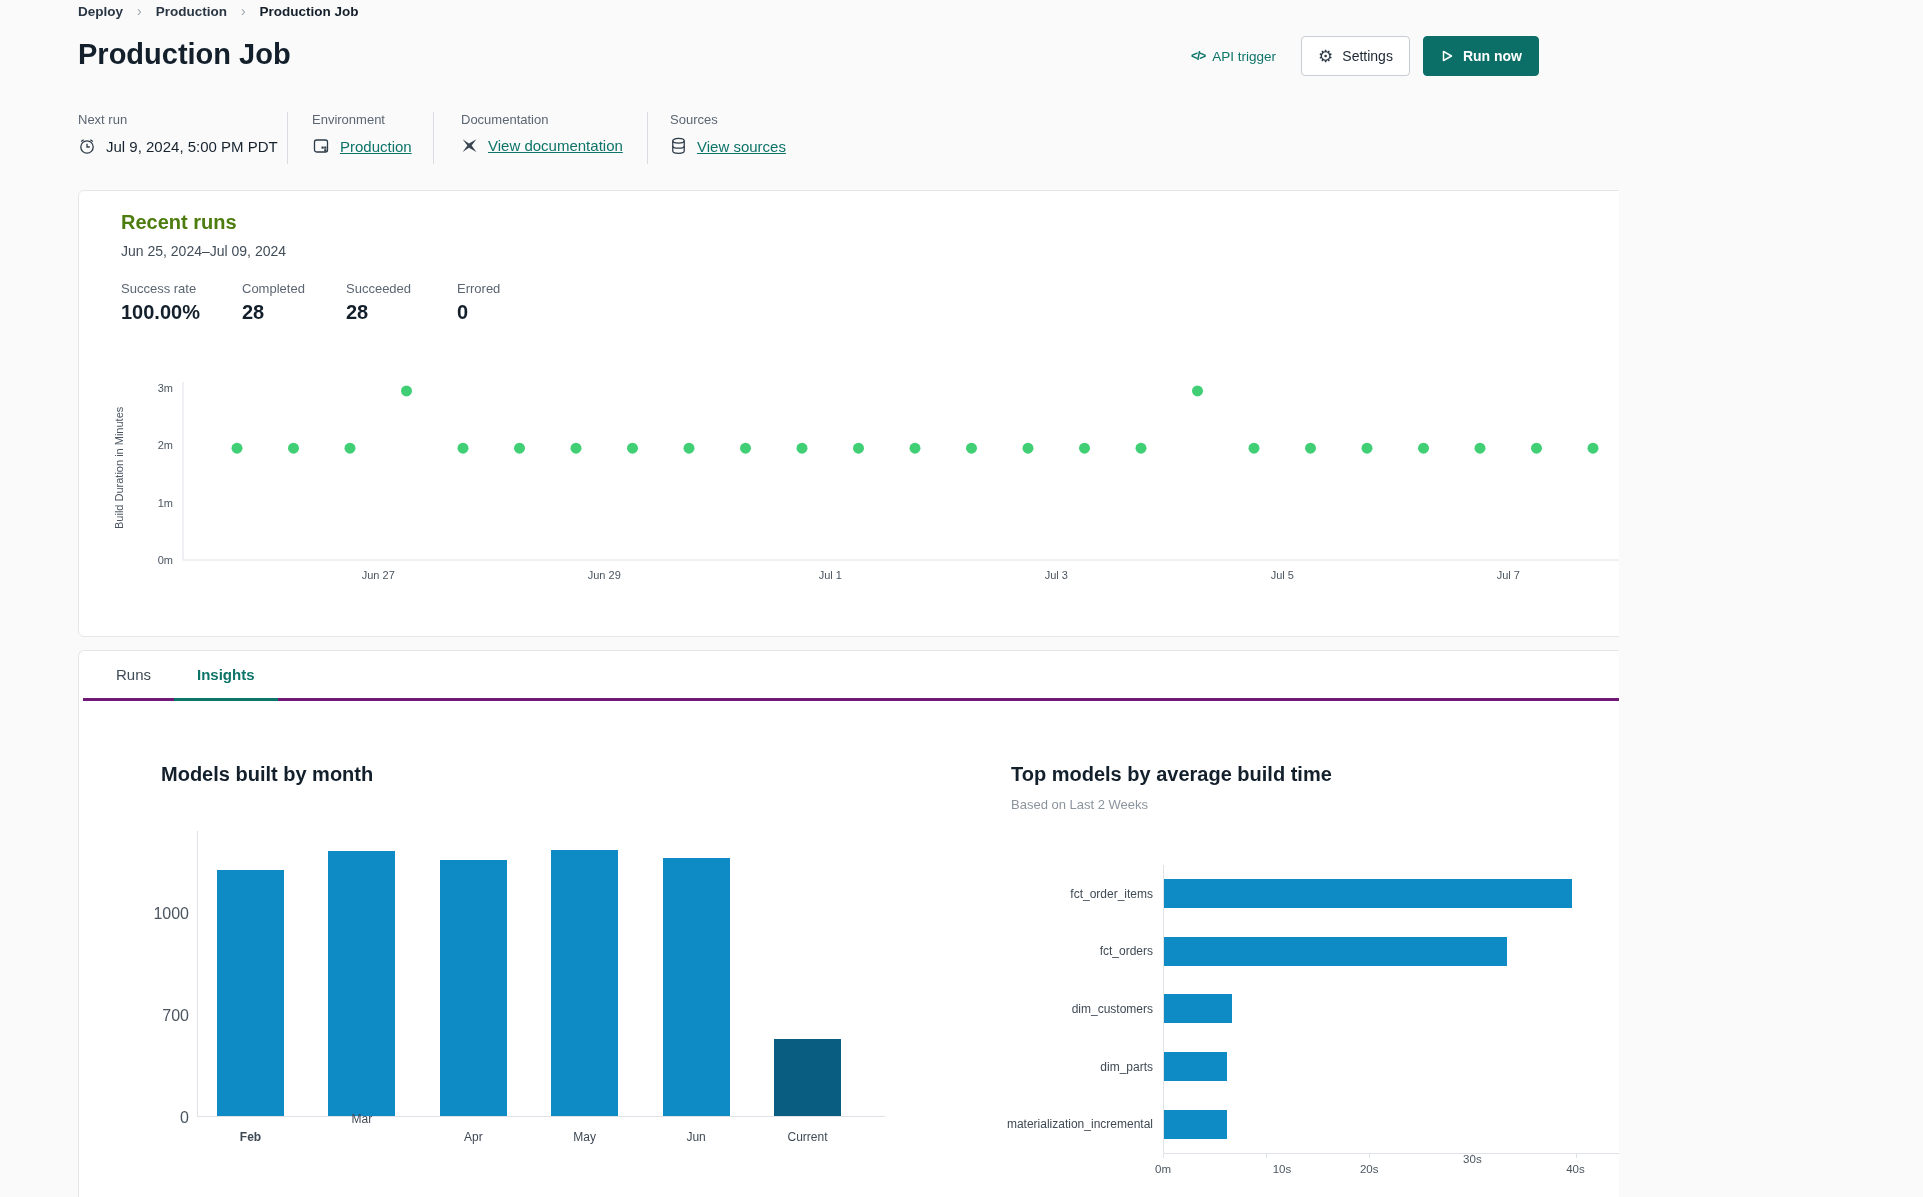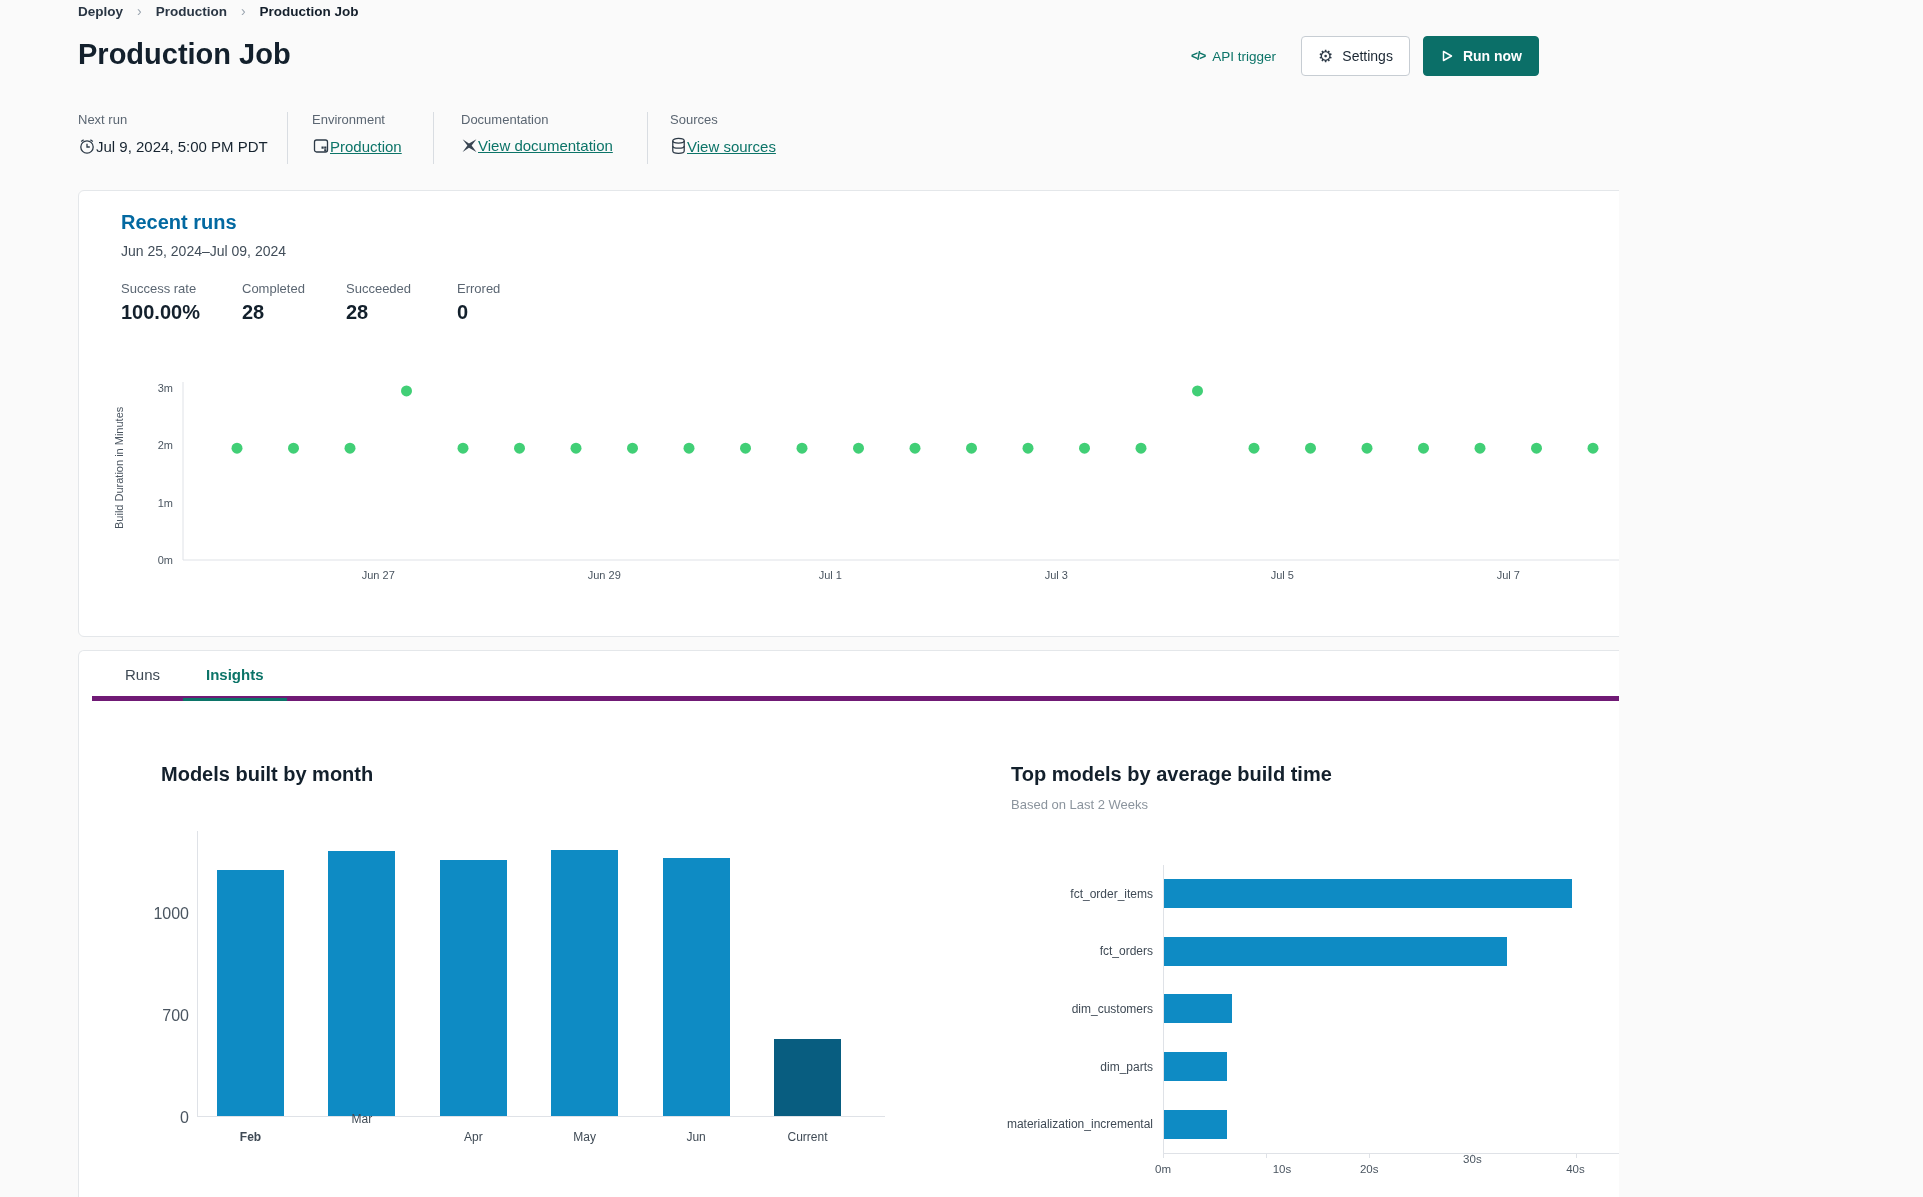--- a/index.html
+++ b/index.html
@@ -20,45 +20,45 @@
   .code-glyph { font-size:12px; font-weight:700; letter-spacing:-1px; }
   .btn { height:40px; display:flex; align-items:center; gap:9px; border-radius:4px; font-size:14px; cursor:pointer; padding:0 16px; }
   .btn-secondary { background:#fff; border:1px solid #c7cdd3; color:#1b2733; }
   .btn-primary { background:#0b6f68; border:1px solid #0b6f68; color:#fff; font-weight:600; }
   .gear-glyph { font-size:17px; line-height:1; color:#2d3a47; }
 
   
   .info-bar { position:absolute; left:0; top:112px; width:100%; height:55px; }
   .info-col { position:absolute; top:0; }
   .info-label { font-size:13px; color:#5b6672; }
-  .info-value { margin-top:10px; display:flex; align-items:center; gap:0; font-size:15px; color:#16232f; }
+  .info-value { margin-top:10px; display:flex; align-items:center; gap:10px; font-size:15px; color:#16232f; }
   .info-link { color:#0c7468; text-decoration:underline; cursor:pointer; }
   .v-divider { position:absolute; top:0; width:1px; height:52px; background:#d9dde2; }
   .icon-svg { display:block; }
 
   
   .card { position:absolute; left:78px; width:1765px; background:#fff; border:1px solid #e4e7ea; border-radius:6px; }
   .recent-runs { top:190px; height:447px; }
-  .rr-title { position:absolute; left:42px; top:20px; font-size:20px; font-weight:700; color:#0369a1; }
+  .rr-title { position:absolute; left:42px; top:20px; font-size:20px; font-weight:700; color:#4d7c0f; }
   .rr-range { position:absolute; left:42px; top:52px; font-size:14px; color:#414d59; }
   .stats { position:absolute; left:42px; top:90px; display:flex; }
   .stat { }
   .stat-label { font-size:13px; color:#5b6672; }
   .stat-value { margin-top:5px; font-size:20px; font-weight:700; color:#13202c; }
 
   
   .scatter-wrap { position:absolute; left:18px; top:185px; width:1730px; height:220px; }
   .scatter-ylabel { position:absolute; left:16px; top:0; height:184px; writing-mode:vertical-rl; transform:rotate(180deg); font-size:11px; color:#4a5560; text-align:center; }
   .scatter-wrap svg { position:absolute; left:0; top:0; }
   .scatter-wrap text.tick { font-size:11px; fill:#4a5560; font-family:"Liberation Sans", sans-serif; }
   .scatter-wrap line.axis { stroke:#dfe2e7; stroke-width:1; }
 
   
   .tabs-card { top:650px; height:560px; border-bottom:none; }
-  .tab-bar { position:absolute; left:13px; top:0; width:100%; height:50px; border-bottom:5px solid #701a75; display:flex; padding-left:10px; }
+  .tab-bar { position:absolute; left:4px; top:0; width:100%; height:50px; border-bottom:3px solid #701a75; display:flex; padding-left:10px; }
   .tab { height:50px; line-height:47px; padding:0 23px; font-size:15px; color:#3f4a55; border-bottom:3px solid transparent; cursor:pointer; }
   .tab.active { color:#0c7468; font-weight:700; border-bottom-color:#0c7468; }
 
   .chart-title { position:absolute; font-size:20px; font-weight:700; color:#13202c; }
   .chart-subtitle { position:absolute; font-size:13px; color:#8b949d; }
   .bar-chart-wrap { position:absolute; }
   .bar-chart-wrap .axisline { position:absolute; background:#dfe2e7; }
   .bar-chart-wrap .ytick { position:absolute; font-size:16px; color:#4a5560; text-align:right; }
   .bar-chart-wrap .xtick { position:absolute; font-size:11.5px; color:#4a5560; text-align:center; }
   .bar-chart-wrap .bar { position:absolute; cursor:pointer; }

